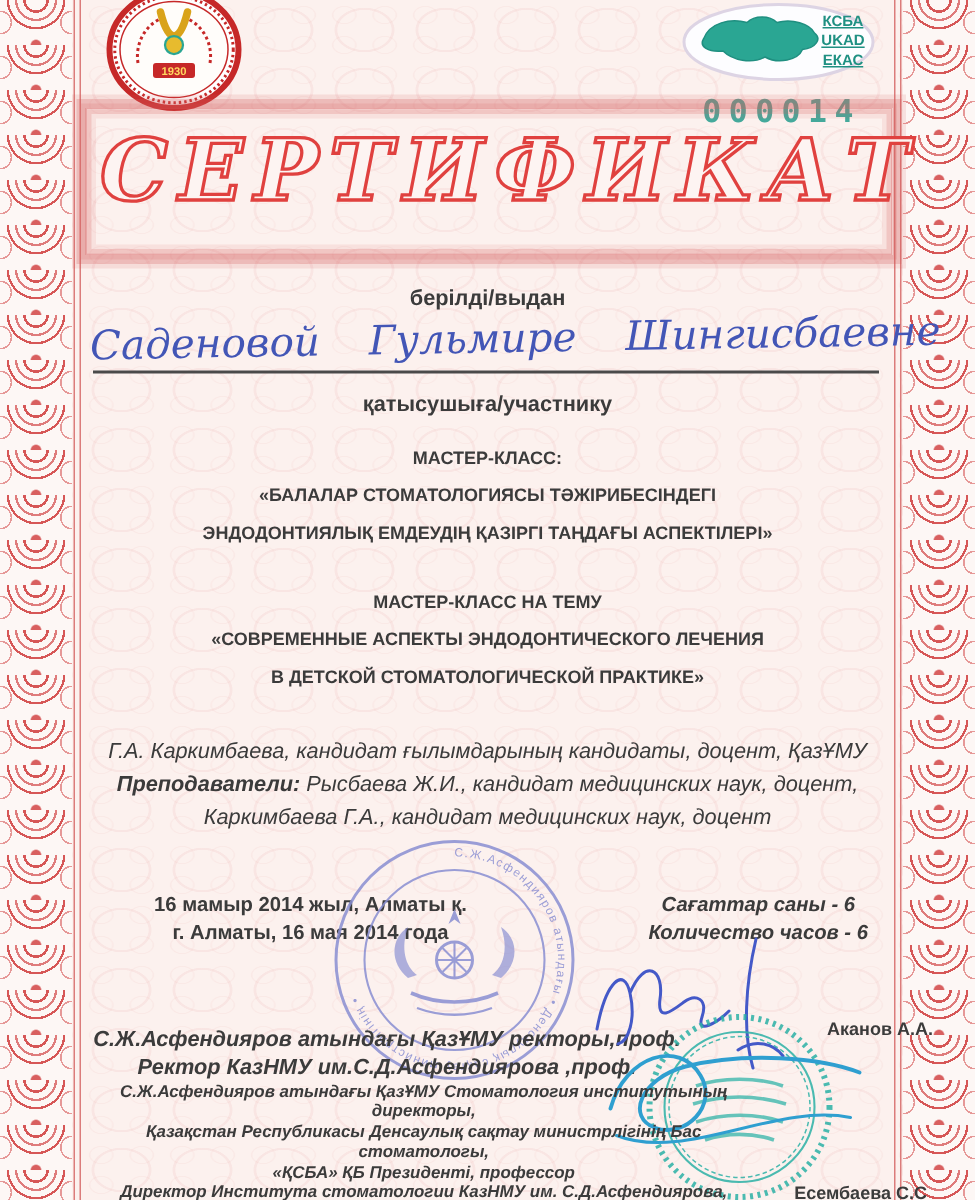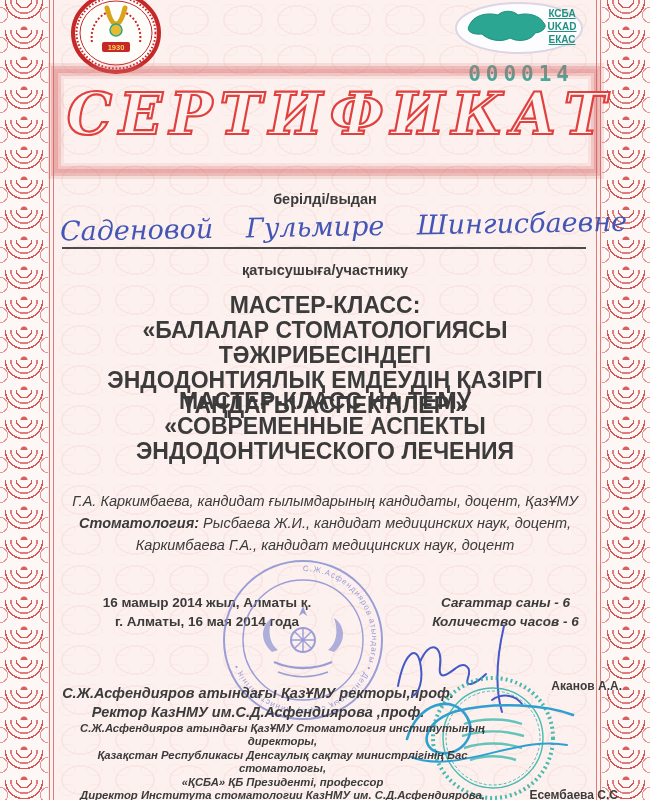--- a/index.html
+++ b/index.html
@@ -33,21 +33,21 @@
     -webkit-text-fill-color:#fdf4f2;-webkit-text-stroke:2.2px #e0413f;}
   .serial{position:absolute;right:76px;top:62px;font-family:"DejaVu Sans Mono",monospace;
     font-size:21px;letter-spacing:5px;color:#45a99b;font-weight:bold;}
   .center{left:55px;right:55px;text-align:center;position:absolute;}
   .issued{top:191px;font-size:14.5px;font-weight:bold;}
   .name{top:211px;left:60px;right:60px;text-align:center;position:absolute;
     font-family:"DejaVu Serif",serif;font-style:italic;font-size:27px;color:#4356b6;
     word-spacing:24px;transform:rotate(-1deg);white-space:nowrap;}
   .rule{position:absolute;left:62px;top:247px;width:524px;height:2px;background:#4a4a4a;}
   .recipient{top:251px;font-size:14.5px;font-weight:bold;margin-top:11px;}
-  .event{font-weight:bold;line-height:25px;font-size:23px;}
+  .event{font-weight:bold;line-height:25px;font-size:12px;}
   .event div{display:block;}
   .ev-kk{top:293px;}
   .ev-ru{top:389px;}
   .teachers{top:490px;left:58px;right:58px;font-style:italic;font-size:14.5px;line-height:22px;}
   .teachers b{font-style:italic;}
   .date-block{position:absolute;left:82px;top:593px;width:250px;text-align:center;
     font-weight:bold;font-size:13.5px;line-height:19px;}
   .hours-block{position:absolute;left:408px;top:593px;width:195px;text-align:center;
     font-weight:bold;font-style:italic;font-size:13.5px;line-height:19px;}
   .rector{position:absolute;left:58px;top:684px;width:400px;text-align:center;
@@ -107,25 +107,26 @@
   <div class="center recipient">қатысушыға/участнику</div>
 
   <div class="center event ev-kk">
     <div>МАСТЕР-КЛАСС:</div>
     <div>«БАЛАЛАР СТОМАТОЛОГИЯСЫ ТӘЖІРИБЕСІНДЕГІ</div>
     <div>ЭНДОДОНТИЯЛЫҚ ЕМДЕУДІҢ ҚАЗІРГІ ТАҢДАҒЫ АСПЕКТІЛЕРІ»</div>
   </div>
   <div class="center event ev-ru">
     <div>МАСТЕР-КЛАСС НА ТЕМУ</div>
     <div>«СОВРЕМЕННЫЕ АСПЕКТЫ ЭНДОДОНТИЧЕСКОГО ЛЕЧЕНИЯ</div>
+    <div>В ДЕТСКОЙ СТОМАТОЛОГИЧЕСКОЙ ПРАКТИКЕ»</div>
   </div>
 
   <div class="center teachers">
     <div>Г.А. Каркимбаева, кандидат ғылымдарының кандидаты, доцент, ҚазҰМУ</div>
-    <div><b>Стоматология:</b><span> Рысбаева Ж.И., кандидат медицинских наук, доцент,</span></div>
+    <div><b>Преподаватели:</b><span> Рысбаева Ж.И., кандидат медицинских наук, доцент,</span></div>
     <div>Каркимбаева Г.А., кандидат медицинских наук, доцент</div>
   </div>
 
   <div class="date-block">
     <div>16 мамыр 2014 жыл, Алматы қ.</div>
     <div>г. Алматы, 16 мая 2014 года</div>
   </div>
   <div class="hours-block">
     <div>Сағаттар саны - 6</div>
     <div>Количество часов - 6</div>

